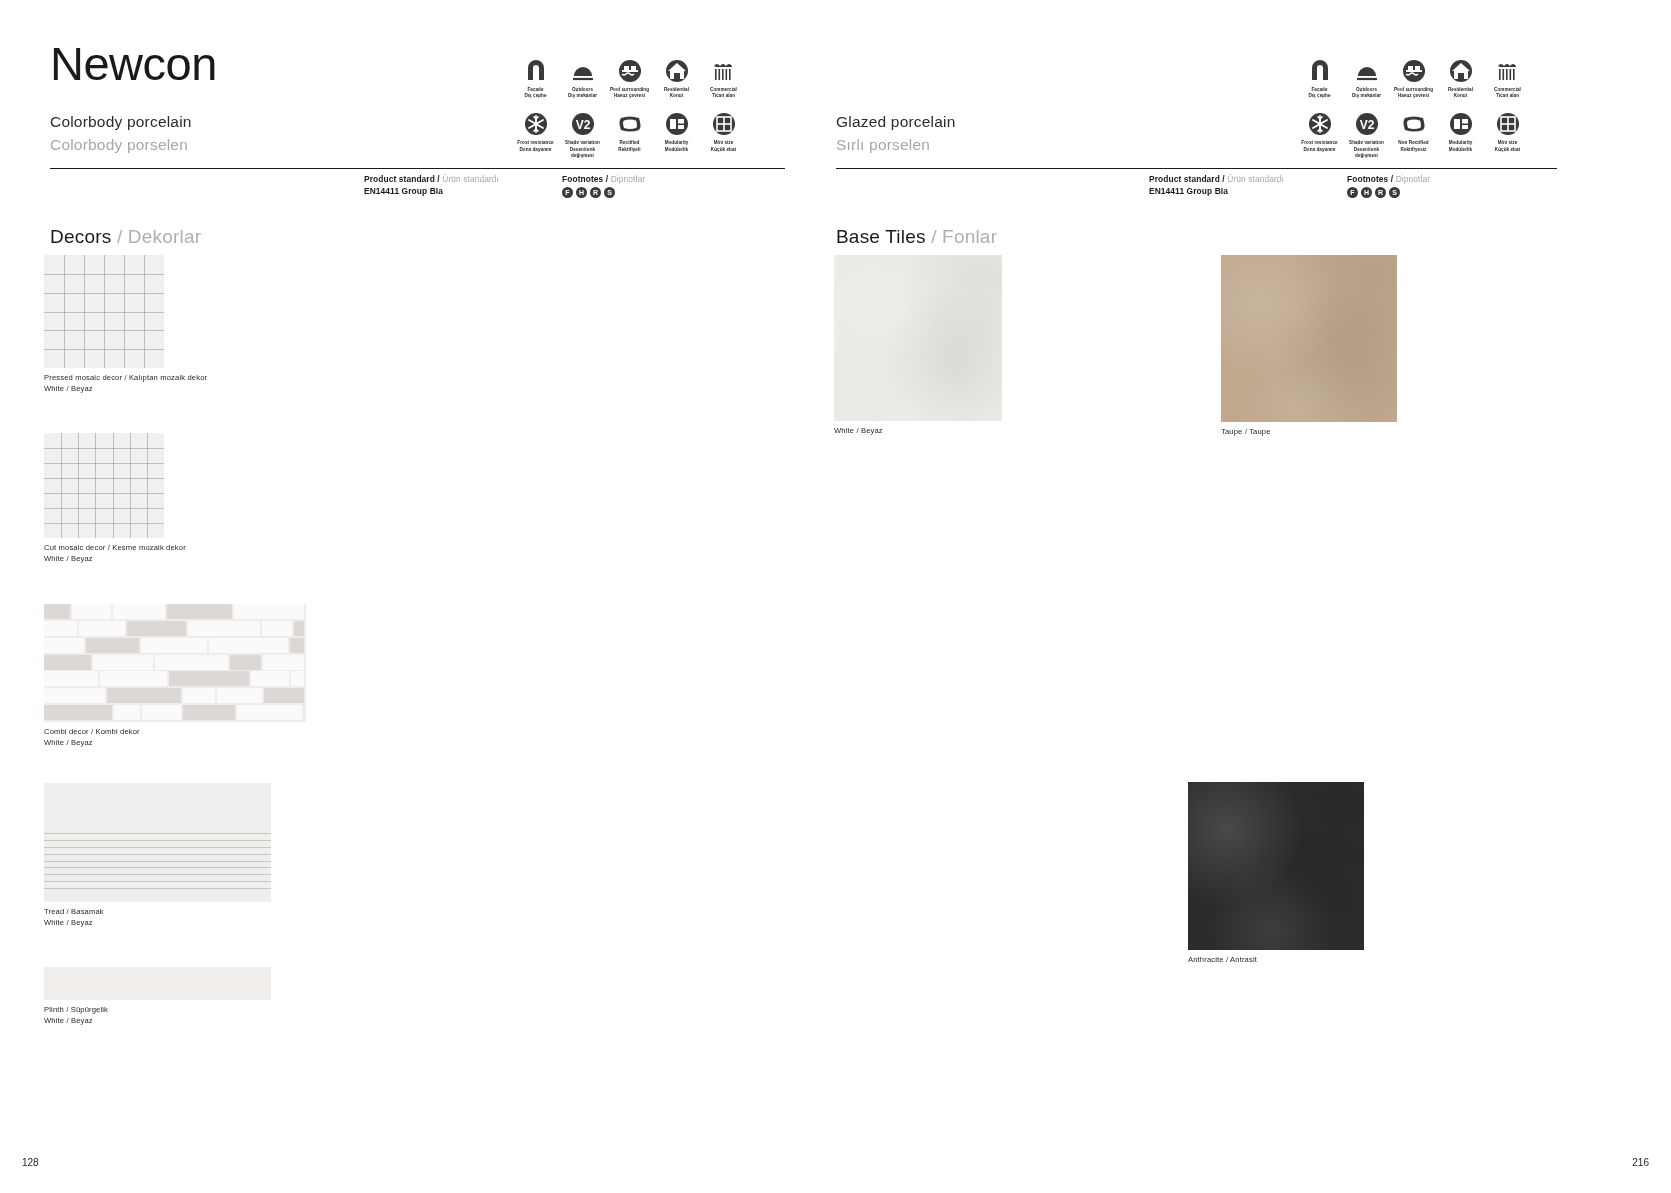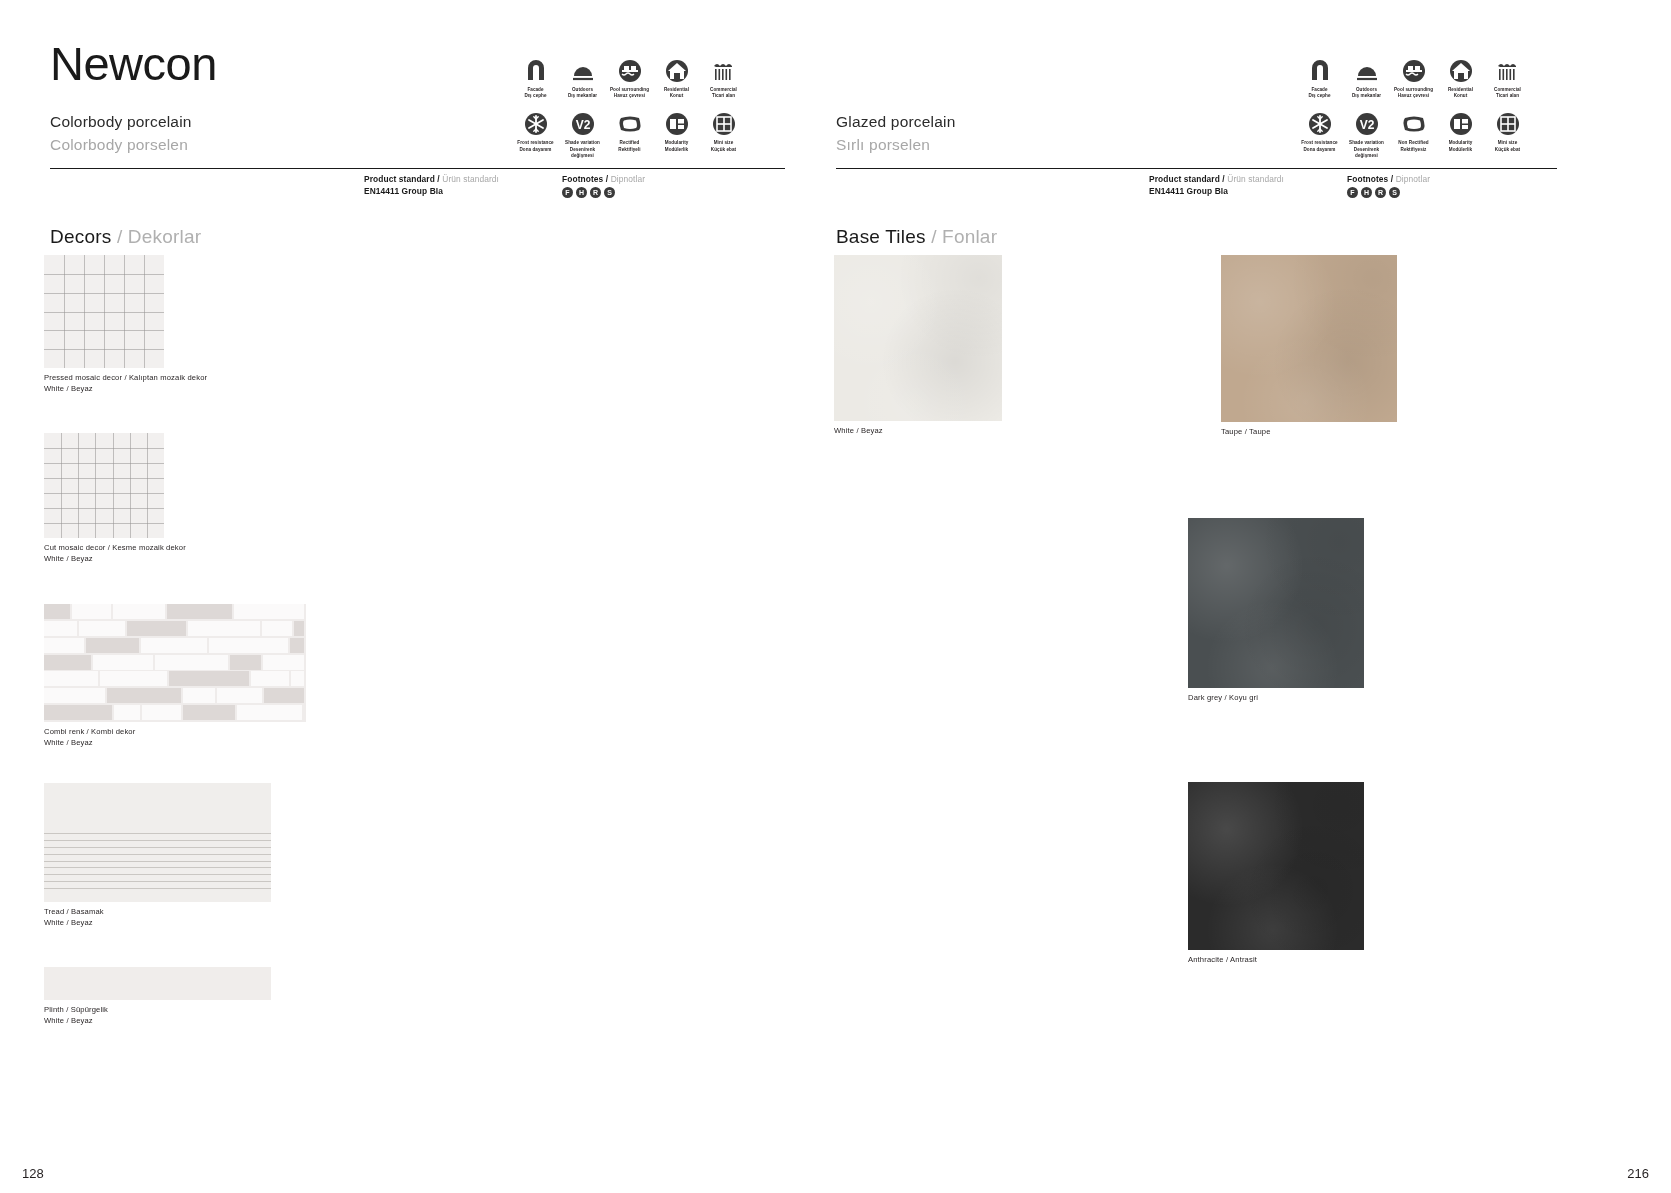--- a/index.html
+++ b/index.html
@@ -68,21 +68,21 @@
   .combi .strip.d{background:rgba(205,200,196,.55);}
 
   
   .tread{background:#f0eeec;position:relative;}
   .tread .ln{position:absolute;left:0;right:0;height:1px;background:rgba(190,186,182,.75);}
 
   
   .plinth{background:#f0edeb;}
 
   
-  .pagenum{position:absolute;bottom:12px;font-size:13px;color:#231f20;font-weight:400;text-align:center;}
+  .pagenum{position:absolute;bottom:25px;font-size:10px;color:#231f20;font-weight:400;text-align:center;}
   .pagenum.l{left:22px;}
   .pagenum.r{right:22px;}
 </style>
 </head>
 <body>
 
 <div class="page page-left">
 
   <div class="brand">Newcon</div>
   <div class="subtitle">Colorbody porcelain</div>
@@ -399,21 +399,21 @@
         <div class="strip" style="left: 173px; top: 84px; width: 45px; height: 15px;"></div>
         <div class="strip d" style="left: 220px; top: 84px; width: 40px; height: 15px;"></div>
         <div class="strip d" style="left: 0px; top: 101px; width: 68px; height: 15px;"></div>
         <div class="strip" style="left: 70px; top: 101px; width: 26px; height: 15px;"></div>
         <div class="strip" style="left: 98px; top: 101px; width: 39px; height: 15px;"></div>
         <div class="strip d" style="left: 139px; top: 101px; width: 52px; height: 15px;"></div>
         <div class="strip" style="left: 193px; top: 101px; width: 65px; height: 15px;"></div>
         <div class="strip" style="left: 260px; top: 101px; width: 0px; height: 15px;"></div>
       </div>
     <div class="cap">
-      <span>Combi renk / Kombi dekor</span>
+      <span>Combi decor / Kombi dekor</span>
       <span class="c2">White / Beyaz</span>
     </div>
   </div>
 
   <div class="item" style="left:44px;top:783px;">
     <div class="sw tread" id="sw-tread" style="width:227px;height:119px;">
         <div class="ln" style="top: 50px;"></div>
         <div class="ln" style="top: 57px;"></div>
         <div class="ln" style="top: 64px;"></div>
         <div class="ln" style="top: 71px;"></div>
@@ -605,26 +605,20 @@
       </div>
     <div class="cap"><span>White / Beyaz</span></div>
   </div>
   <div class="item" style="left:352px;top:255px;padding-left:33px;">
     <div class="sw tile" id="tile-1" style="width: 176px; height: 167px; background: rgb(192, 168, 143); position: relative;">
         <div class="noise" style="background: radial-gradient(circle at 22% 28%, rgba(255, 255, 255, 0.14), rgba(255, 255, 255, 0) 42%), radial-gradient(circle at 72% 64%, rgba(0, 0, 0, 0.07), rgba(0, 0, 0, 0) 46%), radial-gradient(circle at 48% 88%, rgba(255, 255, 255, 0.09), rgba(255, 255, 255, 0) 38%), radial-gradient(circle at 86% 14%, rgba(0, 0, 0, 0.05), rgba(0, 0, 0, 0) 40%);"></div>
       </div>
     <div class="cap"><span>Taupe / Taupe</span></div>
   </div>
 
-  <div class="item" style="left:352px;top:518px;">
-    <div class="sw tile" id="tile-3" style="width: 176px; height: 170px; background: rgb(74, 79, 81); position: relative;">
-        <div class="noise" style="background: radial-gradient(circle at 22% 28%, rgba(255, 255, 255, 0.14), rgba(255, 255, 255, 0) 42%), radial-gradient(circle at 72% 64%, rgba(0, 0, 0, 0.07), rgba(0, 0, 0, 0) 46%), radial-gradient(circle at 48% 88%, rgba(255, 255, 255, 0.09), rgba(255, 255, 255, 0) 38%), radial-gradient(circle at 86% 14%, rgba(0, 0, 0, 0.05), rgba(0, 0, 0, 0) 40%);"></div>
-      </div>
-    <div class="cap"><span>Dark grey / Koyu gri</span></div>
-  </div>
 
   <div class="item" style="left:352px;top:782px;">
     <div class="sw tile" id="tile-5" style="width: 176px; height: 168px; background: rgb(43, 43, 43); position: relative;">
         <div class="noise" style="background: radial-gradient(circle at 22% 28%, rgba(255, 255, 255, 0.14), rgba(255, 255, 255, 0) 42%), radial-gradient(circle at 72% 64%, rgba(0, 0, 0, 0.07), rgba(0, 0, 0, 0) 46%), radial-gradient(circle at 48% 88%, rgba(255, 255, 255, 0.09), rgba(255, 255, 255, 0) 38%), radial-gradient(circle at 86% 14%, rgba(0, 0, 0, 0.05), rgba(0, 0, 0, 0) 40%);"></div>
       </div>
     <div class="cap"><span>Anthracite / Antrasit</span></div>
   </div>
 
   <div class="pagenum r">216</div>
 </div>

